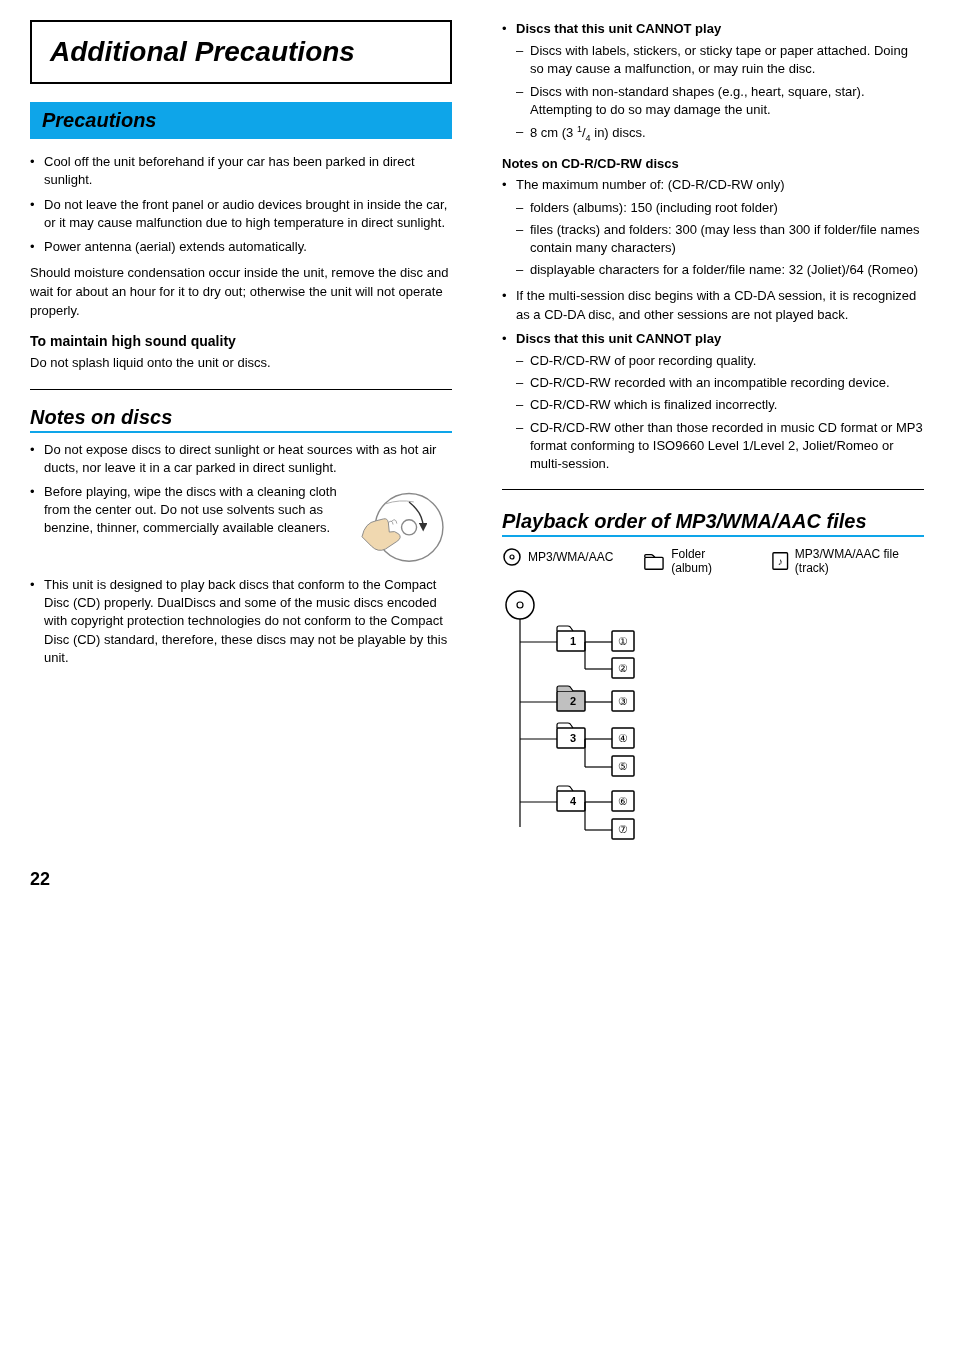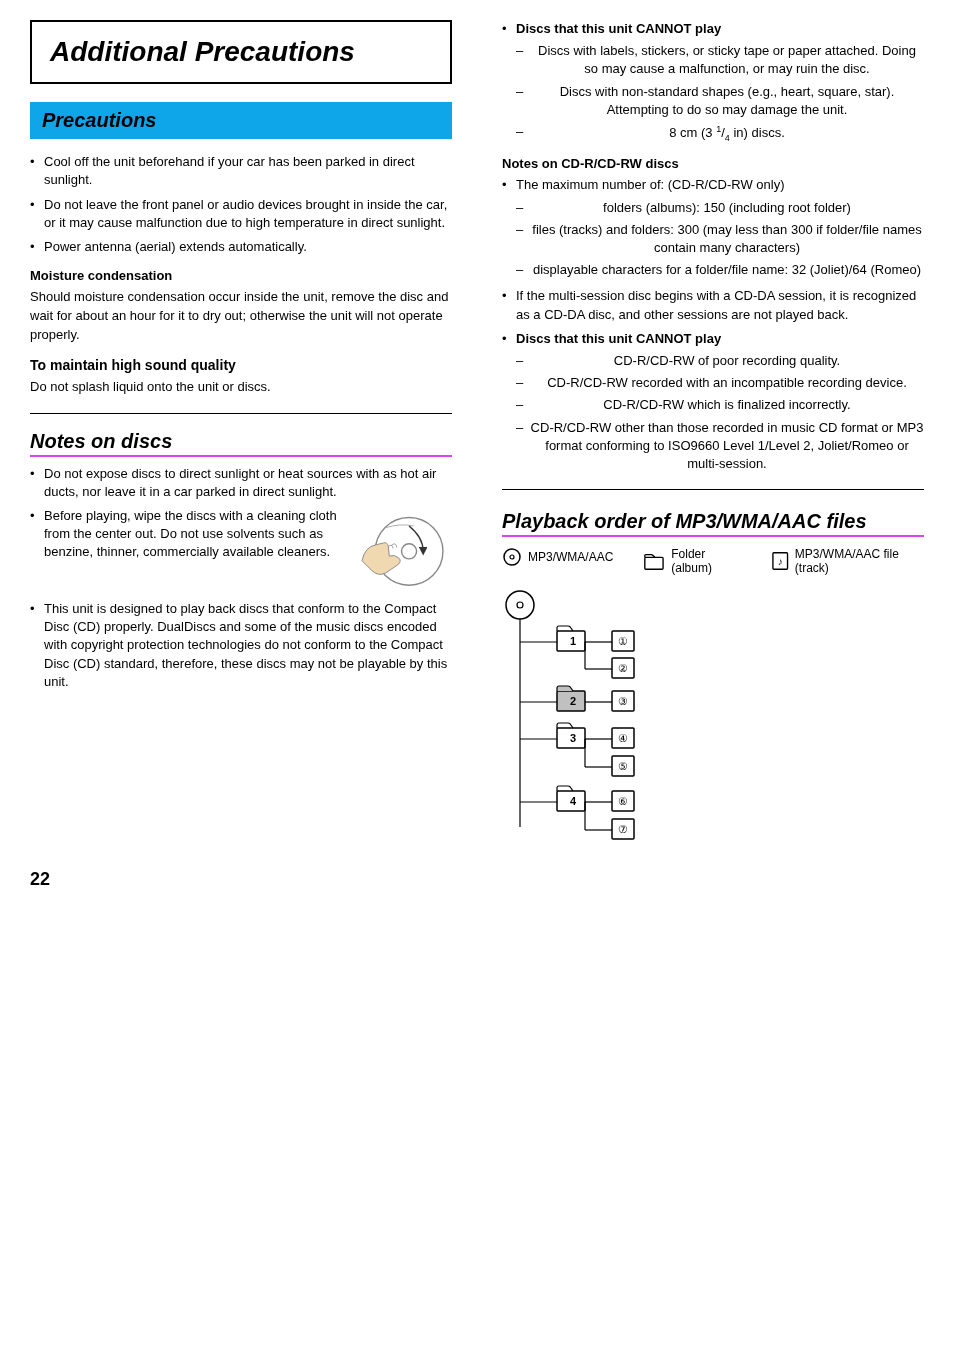--- a/index.html
+++ b/index.html
@@ -41,21 +41,21 @@
       margin-bottom: 14px;
     }
     .section-header-gray h2 {
       font-size: 20px;
       font-weight: 900;
       font-style: italic;
     }
 
     
     .section-header-bold {
-      border-bottom: 2px solid #d946ef;
+      border-bottom: 2px solid #0ea5e9;
       margin: 14px 0 8px 0;
       padding-bottom: 2px;
     }
     .section-header-bold h2 {
       font-size: 20px;
       font-weight: 900;
       font-style: italic;
     }
 
     .subsection-title {
@@ -90,21 +90,20 @@
     ul.dash-list {
       list-style: none;
       padding: 0;
       margin: 0 0 8px 0;
     }
     ul.dash-list > li {
       padding-left: 14px;
       position: relative;
       margin-bottom: 4px;
       line-height: 1.4;
-      text-align: center;
     }
     ul.dash-list > li::before {
       content: "–";
       position: absolute;
       left: 0;
     }
 
     p.body-text {
       line-height: 1.45;
       margin-bottom: 8px;
@@ -148,21 +147,20 @@
     <div class="section-header-gray">
       <h2>Precautions</h2>
     </div>
 
     <ul class="bullet-list">
       <li>Cool off the unit beforehand if your car has been parked in direct sunlight.</li>
       <li>Do not leave the front panel or audio devices brought in inside the car, or it may cause malfunction due to high temperature in direct sunlight.</li>
       <li>Power antenna (aerial) extends automatically.</li>
     </ul>
 
-    <div class="subsection-title">Moisture condensation</div>
     <p class="body-text">Should moisture condensation occur inside the unit, remove the disc and wait for about an hour for it to dry out; otherwise the unit will not operate properly.</p>
 
     <div class="subsection-title-orange">To maintain high sound quality</div>
     <p class="body-text">Do not splash liquid onto the unit or discs.</p>
 
     <hr class="divider-line">
 
     <div class="section-header-bold">
       <h2>Notes on discs</h2>
     </div>

